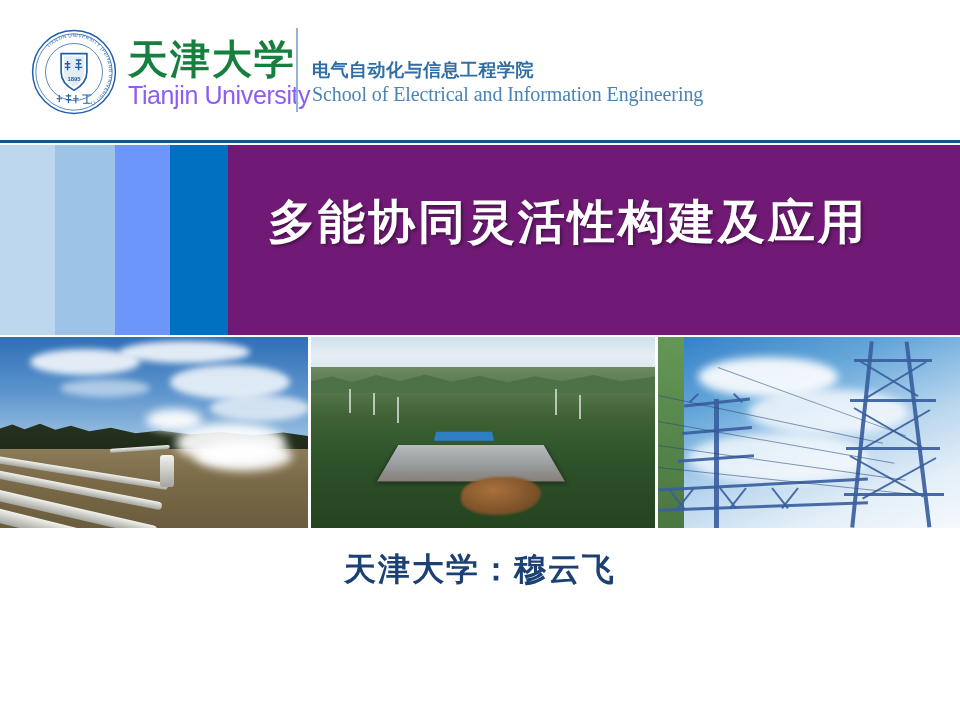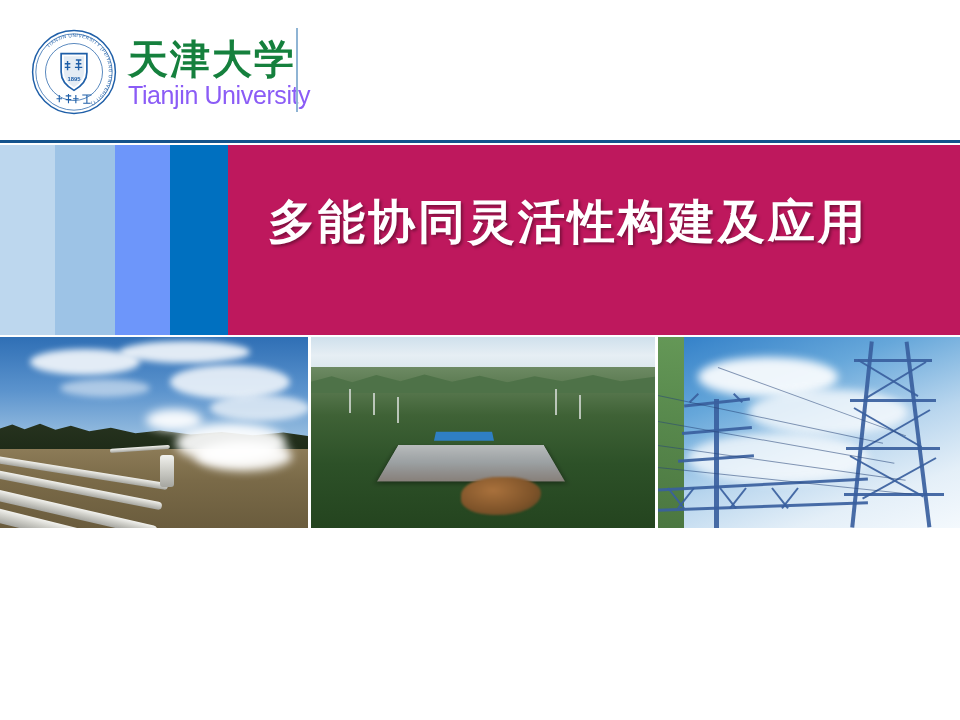--- a/index.html
+++ b/index.html
@@ -323,31 +323,35 @@
       </div>
 
       <div class="wordmark">
         <div class="wordmark-cn">天津大学</div>
         <div class="wordmark-en">Tianjin University</div>
       </div>
     </div>
 
     <div class="divider-v"></div>
 
+    <div class="school-block">
+      <div class="school-cn">电气自动化与信息工程学院</div>
+      <div class="school-en">School of Electrical and Information Engineering</div>
+    </div>
   </div>
 
   <div class="header-rule"></div>
 
   <div class="title-band">
     <div class="stripe stripe-1" style="background:#bdd7ee"></div>
     <div class="stripe stripe-2" style="background:#9dc3e6"></div>
     <div class="stripe stripe-3" style="background:#6d96fa"></div>
     <div class="stripe stripe-4" style="background:#0070c0"></div>
 
-    <div class="title-panel" style="background:#be185d">
+    <div class="title-panel" style="background:#701a75">
       <div class="title-text">多能协同灵活性构建及应用</div>
     </div>
   </div>
 
   <div class="photos">
 
     <div class="photo photo-1">
       <div class="sky p1-sky"></div>
       <div class="p1-cloud" style="left:30px;top:12px;width:110px;height:26px;"></div>
       <div class="p1-cloud" style="left:120px;top:4px;width:130px;height:22px;"></div>
@@ -426,14 +430,15 @@
       <div class="p3-strut" style="left:140px;top:150px;width:26px;height:2px;transform:rotate(128deg);transform-origin:left center;"></div>
 
       <div class="p3-wire" style="left:0px;top:58px;width:230px;transform:rotate(12deg);"></div>
       <div class="p3-wire" style="left:0px;top:84px;width:240px;transform:rotate(10deg);"></div>
       <div class="p3-wire" style="left:0px;top:108px;width:250px;transform:rotate(8deg);"></div>
       <div class="p3-wire" style="left:0px;top:130px;width:255px;transform:rotate(6deg);"></div>
       <div class="p3-wire" style="left:60px;top:30px;width:200px;transform:rotate(20deg);"></div>
     </div>
   </div>
 
+  <div class="presenter">天津大学：穆云飞</div>
 
 </div>
 
 </body></html>

